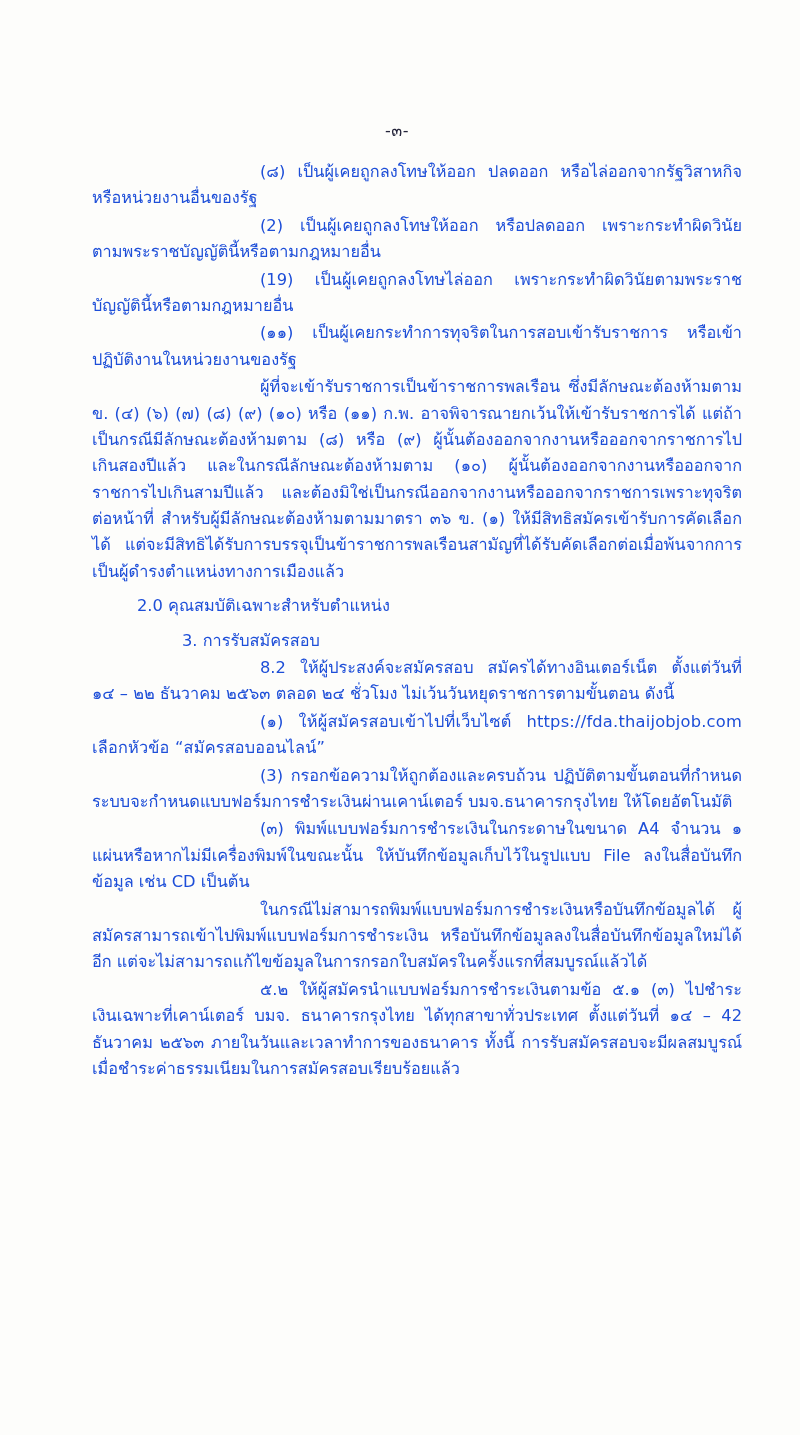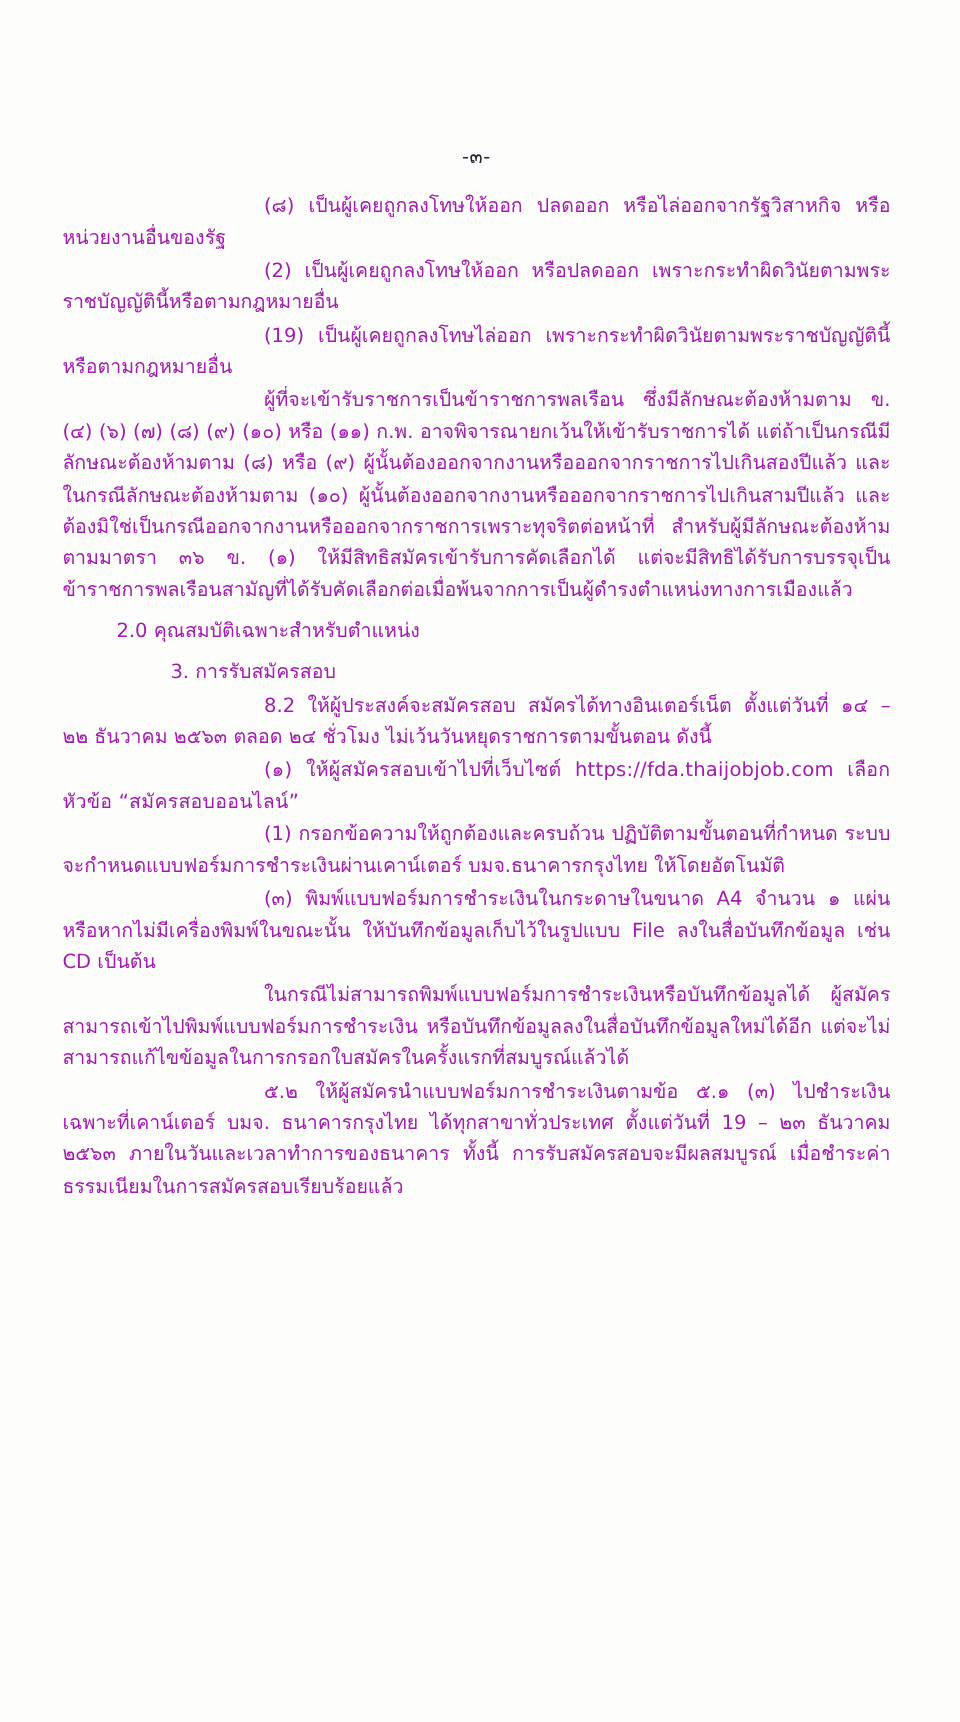--- a/index.html
+++ b/index.html
@@ -24,23 +24,24 @@
   .page-number {
     text-align: center;
     font-size: 16px;
     color: #24243a;
     margin: 0 0 16px 0;
     letter-spacing: 0.5px;
   }
   .doc-body {
     font-size: 16.3px;
     line-height: 1.62;
-    color: #a21caf;
+    color: #1d4ed8;
     text-align: justify;
     text-justify: inter-word;
+    margin-left: 40px;
   }
   .para {
     margin: 0 0 1px 0;
     text-indent: 0;
   }
   .indent-lg {
     text-indent: 168px;
   }
   .heading {
     margin: 8px 0 1px 0;
@@ -58,24 +59,25 @@
 <body>
 
 <div class="page">
 
   <div class="page-number">-๓-</div>
 
   <div class="doc-body">
     <p class="para indent-lg">(๘) เป็นผู้เคยถูกลงโทษให้ออก ปลดออก หรือไล่ออกจากรัฐวิสาหกิจ หรือหน่วยงานอื่นของรัฐ</p>
     <p class="para indent-lg">(2) เป็นผู้เคยถูกลงโทษให้ออก หรือปลดออก เพราะกระทำผิดวินัยตามพระราชบัญญัตินี้หรือตามกฎหมายอื่น</p>
     <p class="para indent-lg">(19) เป็นผู้เคยถูกลงโทษไล่ออก เพราะกระทำผิดวินัยตามพระราชบัญญัตินี้หรือตามกฎหมายอื่น</p>
+    <p class="para indent-lg">(๑๑) เป็นผู้เคยกระทำการทุจริตในการสอบเข้ารับราชการ หรือเข้าปฏิบัติงานในหน่วยงานของรัฐ</p>
     <p class="para indent-lg">ผู้ที่จะเข้ารับราชการเป็นข้าราชการพลเรือน ซึ่งมีลักษณะต้องห้ามตาม ข. (๔) (๖) (๗) (๘) (๙) (๑๐) หรือ (๑๑) ก.พ. อาจพิจารณายกเว้นให้เข้ารับราชการได้ แต่ถ้าเป็นกรณีมีลักษณะต้องห้ามตาม (๘) หรือ (๙) ผู้นั้นต้องออกจากงานหรือออกจากราชการไปเกินสองปีแล้ว และในกรณีลักษณะต้องห้ามตาม (๑๐) ผู้นั้นต้องออกจากงานหรือออกจากราชการไปเกินสามปีแล้ว และต้องมิใช่เป็นกรณีออกจากงานหรือออกจากราชการเพราะทุจริตต่อหน้าที่ สำหรับผู้มีลักษณะต้องห้ามตามมาตรา ๓๖ ข.  (๑)  ให้มีสิทธิสมัครเข้ารับการคัดเลือกได้ แต่จะมีสิทธิได้รับการบรรจุเป็นข้าราชการพลเรือนสามัญที่ได้รับคัดเลือกต่อเมื่อพ้นจากการเป็นผู้ดำรงตำแหน่งทางการเมืองแล้ว</p>
     <p class="para heading">2.0 คุณสมบัติเฉพาะสำหรับตำแหน่ง</p>
     <p class="para heading-2">3. การรับสมัครสอบ</p>
     <p class="para indent-lg">8.2 ให้ผู้ประสงค์จะสมัครสอบ สมัครได้ทางอินเตอร์เน็ต ตั้งแต่วันที่ ๑๔ – ๒๒ ธันวาคม ๒๕๖๓ ตลอด ๒๔ ชั่วโมง ไม่เว้นวันหยุดราชการตามขั้นตอน ดังนี้</p>
     <p class="para indent-lg url">(๑) ให้ผู้สมัครสอบเข้าไปที่เว็บไซต์ https://fda.thaijobjob.com เลือกหัวข้อ “สมัครสอบออนไลน์”</p>
-    <p class="para indent-lg">(1) กรอกข้อความให้ถูกต้องและครบถ้วน ปฏิบัติตามขั้นตอนที่กำหนด ระบบจะกำหนดแบบฟอร์มการชำระเงินผ่านเคาน์เตอร์ บมจ.ธนาคารกรุงไทย ให้โดยอัตโนมัติ</p>
+    <p class="para indent-lg">(3) กรอกข้อความให้ถูกต้องและครบถ้วน ปฏิบัติตามขั้นตอนที่กำหนด ระบบจะกำหนดแบบฟอร์มการชำระเงินผ่านเคาน์เตอร์ บมจ.ธนาคารกรุงไทย ให้โดยอัตโนมัติ</p>
     <p class="para indent-lg">(๓) พิมพ์แบบฟอร์มการชำระเงินในกระดาษในขนาด A4 จำนวน ๑ แผ่นหรือหากไม่มีเครื่องพิมพ์ในขณะนั้น ให้บันทึกข้อมูลเก็บไว้ในรูปแบบ File ลงในสื่อบันทึกข้อมูล เช่น CD เป็นต้น</p>
     <p class="para indent-lg">ในกรณีไม่สามารถพิมพ์แบบฟอร์มการชำระเงินหรือบันทึกข้อมูลได้ ผู้สมัครสามารถเข้าไปพิมพ์แบบฟอร์มการชำระเงิน  หรือบันทึกข้อมูลลงในสื่อบันทึกข้อมูลใหม่ได้อีก แต่จะไม่สามารถแก้ไขข้อมูลในการกรอกใบสมัครในครั้งแรกที่สมบูรณ์แล้วได้</p>
-    <p class="para indent-lg">๕.๒ ให้ผู้สมัครนำแบบฟอร์มการชำระเงินตามข้อ ๕.๑ (๓) ไปชำระเงินเฉพาะที่เคาน์เตอร์ บมจ. ธนาคารกรุงไทย ได้ทุกสาขาทั่วประเทศ ตั้งแต่วันที่ 19 – ๒๓ ธันวาคม ๒๕๖๓ ภายในวันและเวลาทำการของธนาคาร ทั้งนี้ การรับสมัครสอบจะมีผลสมบูรณ์ เมื่อชำระค่าธรรมเนียมในการสมัครสอบเรียบร้อยแล้ว</p>
+    <p class="para indent-lg">๕.๒ ให้ผู้สมัครนำแบบฟอร์มการชำระเงินตามข้อ ๕.๑ (๓) ไปชำระเงินเฉพาะที่เคาน์เตอร์ บมจ. ธนาคารกรุงไทย ได้ทุกสาขาทั่วประเทศ ตั้งแต่วันที่ ๑๔ – 42 ธันวาคม ๒๕๖๓ ภายในวันและเวลาทำการของธนาคาร ทั้งนี้ การรับสมัครสอบจะมีผลสมบูรณ์ เมื่อชำระค่าธรรมเนียมในการสมัครสอบเรียบร้อยแล้ว</p>
   </div>
 
 </div>
 
 </body></html>

